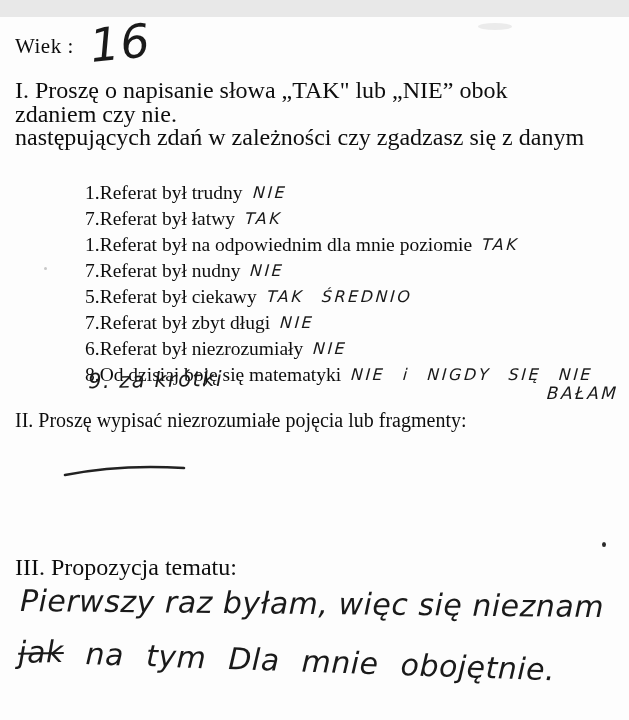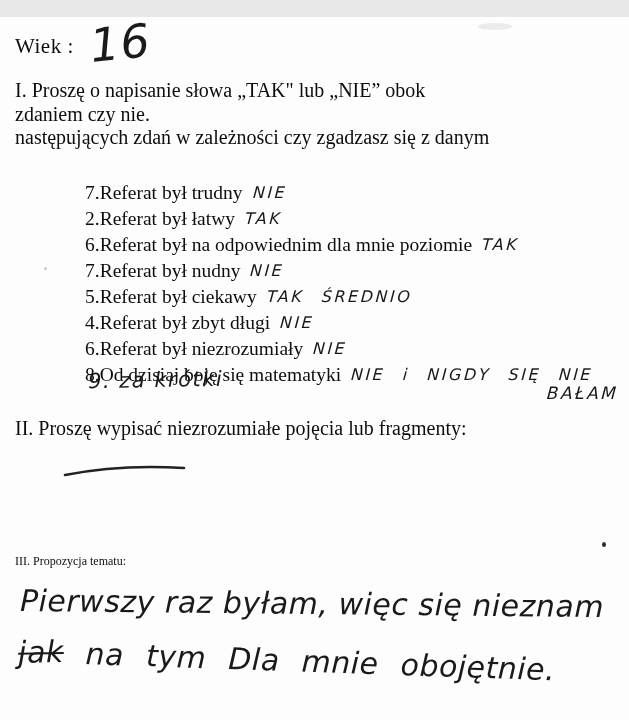--- a/index.html
+++ b/index.html
@@ -10,25 +10,25 @@
     background:#fdfdfd;
     overflow:hidden;
     font-family:"Liberation Serif", serif;
     color:#0d0d0d;
   }
   .printed{font-family:"Liberation Serif", serif;color:#0d0d0d;}
   .abs{position:absolute;}
 
   
   .wiek-label{left:15px;top:17px;font-size:21px;letter-spacing:.5px;}
-  .intro{left:15px;top:62px;font-size:20px;line-height:23.5px;width:585px;}
+  .intro{left:15px;top:62px;font-size:24px;line-height:23.5px;width:585px;}
   .list{left:85px;top:163px;font-size:19.5px;line-height:25px;width:544px;}
   .row{white-space:nowrap;}
-  .sec2{left:15px;top:400px;font-size:20px;}
-  .sec3{left:15px;top:537px;font-size:12px;}
+  .sec2{left:15px;top:392px;font-size:20px;}
+  .sec3{left:15px;top:537px;font-size:24px;}
 
   
   .hw{
     font-family:"DejaVu Sans", sans-serif;
     color:#1a1a1a;
     font-style:italic;
   }
   .ans{
     display:inline-block;
     margin-left:10px;
@@ -64,36 +64,36 @@
   <div class="abs hw age">16</div>
 
   <div class="abs printed intro">
     <div>I. Proszę o napisanie słowa „TAK" lub „NIE” obok</div>
     <div>zdaniem czy nie.</div>
     <div>następujących zdań w zależności czy zgadzasz się z danym</div>
   </div>
 
   <div class="abs printed list">
     <div class="row">
-      <span>7.Referat był trudny</span><span class="hw ans">NIE</span>
+      <span>1.Referat był trudny</span><span class="hw ans">NIE</span>
     </div>
     <div class="row">
-      <span>2.Referat był łatwy</span><span class="hw ans">TAK</span>
+      <span>7.Referat był łatwy</span><span class="hw ans">TAK</span>
     </div>
     <div class="row">
-      <span>6.Referat był na odpowiednim dla mnie poziomie</span><span class="hw ans">TAK</span>
+      <span>1.Referat był na odpowiednim dla mnie poziomie</span><span class="hw ans">TAK</span>
     </div>
     <div class="row">
       <span>7.Referat był nudny</span><span class="hw ans">NIE</span>
     </div>
     <div class="row">
       <span>5.Referat był ciekawy</span><span class="hw ans ans-wide">TAK ŚREDNIO</span>
     </div>
     <div class="row">
-      <span>4.Referat był zbyt długi</span><span class="hw ans">NIE</span>
+      <span>7.Referat był zbyt długi</span><span class="hw ans">NIE</span>
     </div>
     <div class="row">
       <span>6.Referat był niezrozumiały</span><span class="hw ans">NIE</span>
     </div>
     <div class="row">
       <span>8.Od dzisiaj boję się matematyki</span><span class="hw ans ans-wide">NIE i NIGDY SIĘ NIE</span>
     </div>
   </div>
 
   <div class="abs hw balam">BAŁAM</div>

